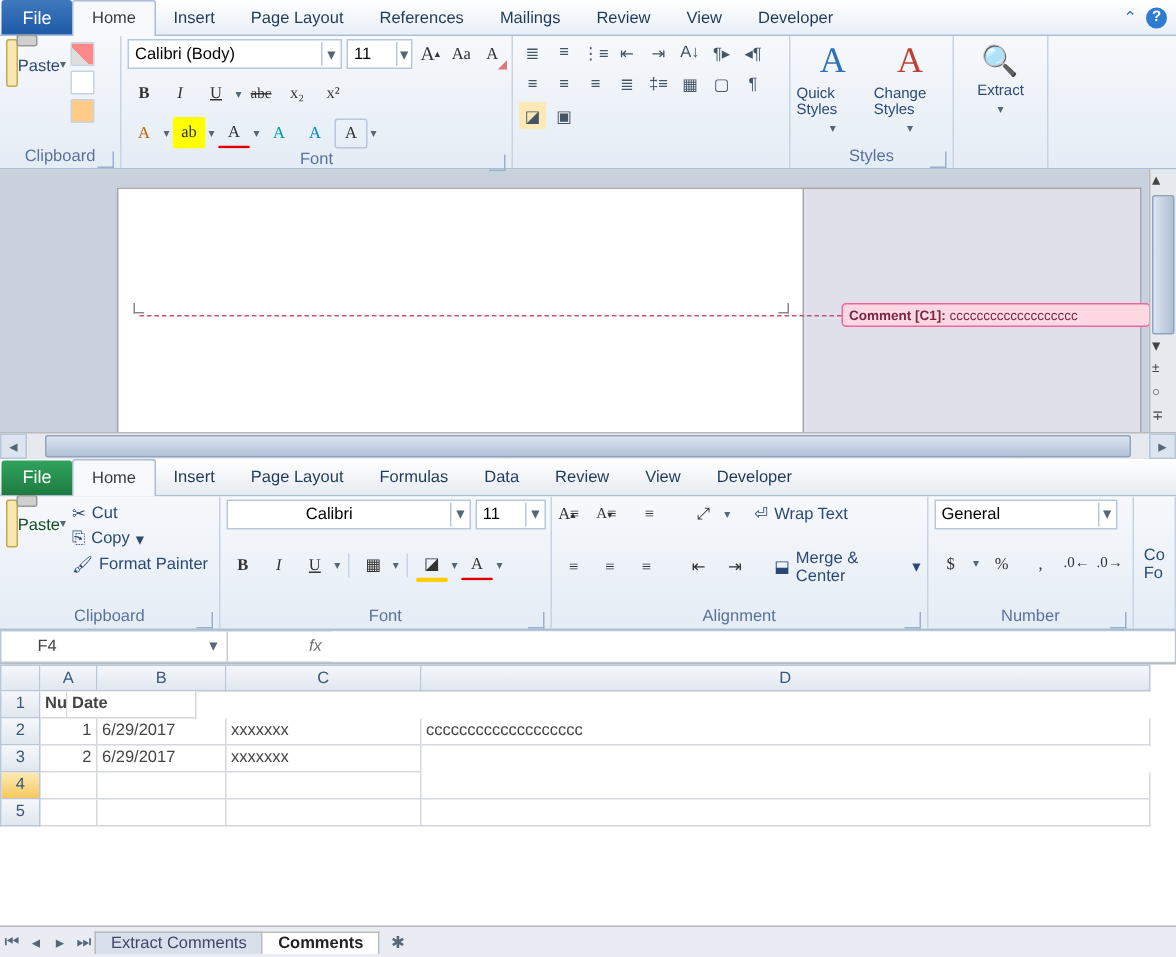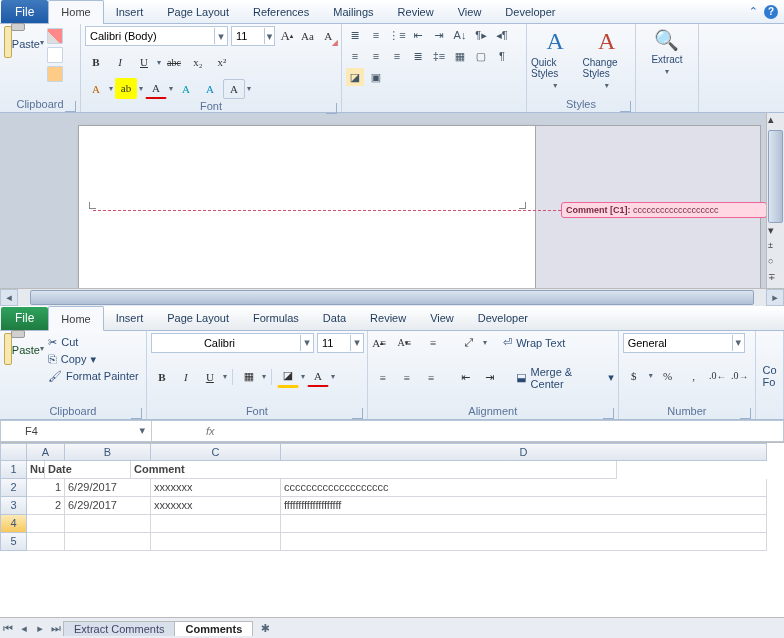--- a/index.html
+++ b/index.html
@@ -378,35 +378,33 @@
       <div class="corner"></div>
       <div class="ch" style="width:38px">A</div>
       <div class="ch" style="width:86px">B</div>
       <div class="ch" style="width:130px">C</div>
       <div class="ch" style="width:486px">D</div>
     </div>
     <div class="row hdr-row">
       <div class="rh">1</div>
       <div class="cell" style="width:18px">Num</div>
       <div class="cell" style="width:86px">Date</div>
-      <div class="cell" style="width:486px">Comment</div>
     </div>
     <div class="row">
       <div class="rh">2</div>
       <div class="cell" style="width:38px;justify-content:flex-end">1</div>
       <div class="cell" style="width:86px">6/29/2017</div>
       <div class="cell" style="width:130px">xxxxxxx</div>
       <div class="cell" style="width:486px">ccccccccccccccccccc</div>
     </div>
     <div class="row">
       <div class="rh">3</div>
       <div class="cell" style="width:38px;justify-content:flex-end">2</div>
       <div class="cell" style="width:86px">6/29/2017</div>
       <div class="cell" style="width:130px">xxxxxxx</div>
-      <div class="cell" style="width:486px">ffffffffffffffffffff</div>
     </div>
     <div class="row">
       <div class="rh sel">4</div>
       <div class="cell" style="width:38px"></div>
       <div class="cell" style="width:86px"></div>
       <div class="cell" style="width:130px"></div>
       <div class="cell" style="width:486px;padding:0">
           <div style="width:100%;height:100%" class=""></div>
         </div>
     </div>

